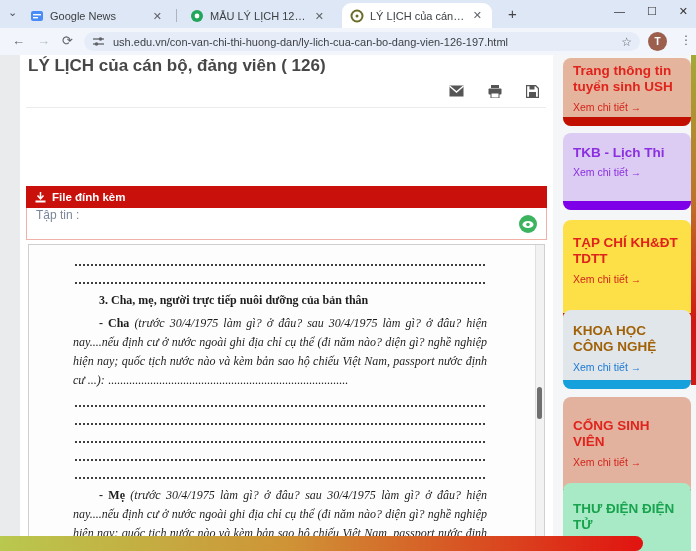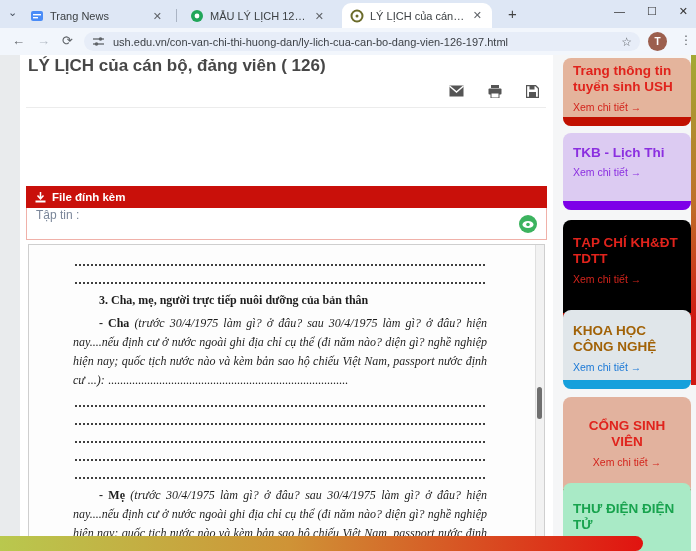--- a/index.html
+++ b/index.html
@@ -92,21 +92,21 @@
 <div id="viewport">
 
   <div class="tabstrip">
     <span class="chev">⌄</span>
     <div class="tab" style="left:22px; width:150px;">
       <svg class="favicon" viewBox="0 0 14 14">
           <rect x="1" y="2" width="12" height="10" rx="2" fill="#4a8cf7"></rect>
           <rect x="3" y="5" width="8" height="1.4" fill="#fff"></rect>
           <rect x="3" y="8" width="5" height="1.4" fill="#fff"></rect>
         </svg>
-      <span class="title">Trang News</span>
+      <span class="title">Google News</span>
       <span class="tab-close">✕</span>
     </div>
     <div class="tab-sep" style="left:176px;"></div>
     <div class="tab" style="left:182px; width:152px;">
       <svg class="favicon" viewBox="0 0 14 14">
           <circle cx="7" cy="7" r="6" fill="#21a65a"></circle>
           <circle cx="7" cy="7" r="2.4" fill="#fff"></circle>
         </svg>
       <span class="title">MẪU LÝ LỊCH 126 | PDF</span>
       <span class="tab-close">✕</span>
@@ -211,31 +211,31 @@
     <div class="sb-box" style="top: 3px; height: 68px; padding-top: 5px; background: rgb(228, 180, 156);">
       <div class="sb-title" style="color: rgb(224, 35, 28);">Trang thông tin tuyển sinh USH</div>
       <div class="sb-link" style="color: rgb(211, 36, 28);">Xem chi tiết →</div>
       <div class="sb-bar" style="background: rgb(193, 16, 0);"></div>
     </div>
     <div class="sb-box" style="top: 78px; height: 77px; padding-top: 12px; background: rgb(220, 203, 242);">
       <div class="sb-title" style="color: rgb(139, 47, 224);">TKB - Lịch Thi</div>
       <div class="sb-link" style="color: rgb(139, 47, 224);">Xem chi tiết →</div>
       <div class="sb-bar" style="background: rgb(125, 0, 232);"></div>
     </div>
-    <div class="sb-box" style="top: 165px; height: 102px; padding-top: 15px; background: #000000;">
+    <div class="sb-box" style="top: 165px; height: 102px; padding-top: 15px; background: #fde047;">
       <div class="sb-title" style="color: rgb(224, 35, 28);">TẠP CHÍ KH&amp;ĐT TDTT</div>
       <div class="sb-link" style="color: rgb(211, 36, 28);">Xem chi tiết →</div>
       <div class="sb-bar" style="background: rgb(203, 16, 0);"></div>
     </div>
     <div class="sb-box" style="top: 255px; height: 79px; padding-top: 13px; background: rgb(224, 230, 234);">
       <div class="sb-title" style="color: #a16207;">KHOA HỌC CÔNG NGHỆ</div>
       <div class="sb-link" style="color: rgb(26, 120, 214);">Xem chi tiết →</div>
       <div class="sb-bar" style="background: rgb(22, 160, 220);"></div>
     </div>
-    <div class="sb-box" style="top: 342px; height: 101px; padding-top: 21px; background: rgb(226, 178, 158); text-align: center;">
+    <div class="sb-box" style="top: 342px; height: 101px; padding-top: 21px; background: rgb(226, 178, 158);">
       <div class="sb-title" style="color: rgb(224, 35, 28);">CỔNG SINH VIÊN</div>
       <div class="sb-link" style="color: rgb(211, 36, 28);">Xem chi tiết →</div>
       <div class="sb-bar" style="background: rgb(200, 18, 0);"></div>
     </div>
     <div class="sb-box" style="top: 428px; height: 68px; padding-top: 18px; border-radius: 8px 8px 0px 0px; background: rgb(169, 234, 198);">
       <div class="sb-title" style="color: rgb(24, 163, 78);">THƯ ĐIỆN ĐIỆN TỬ</div>
       <div class="sb-link" style="color: rgb(208, 48, 30);">Xem chi tiết →</div>
 
     </div>
 

